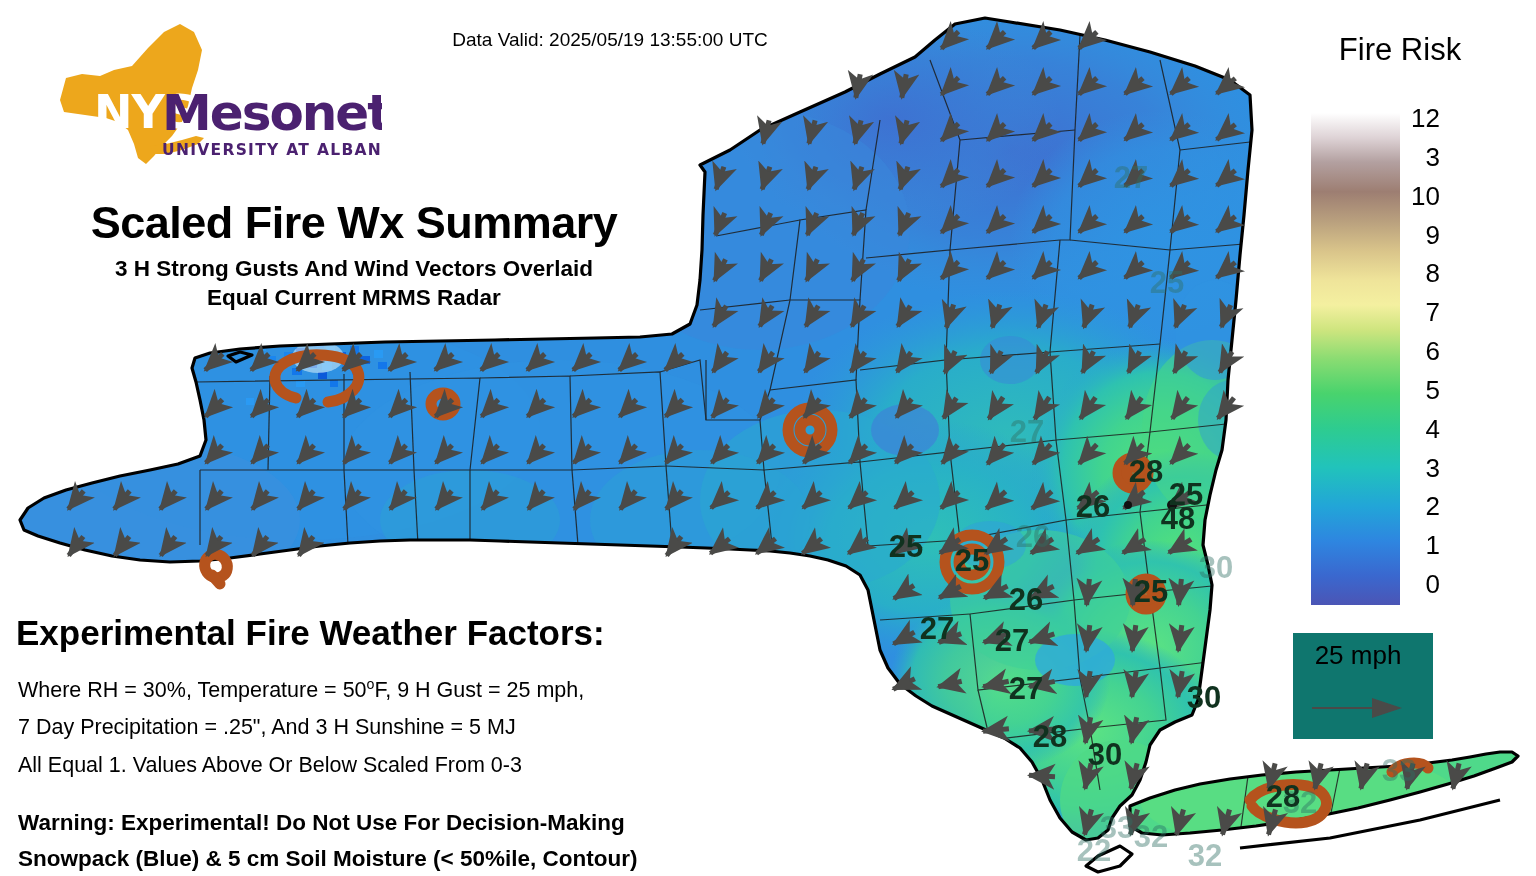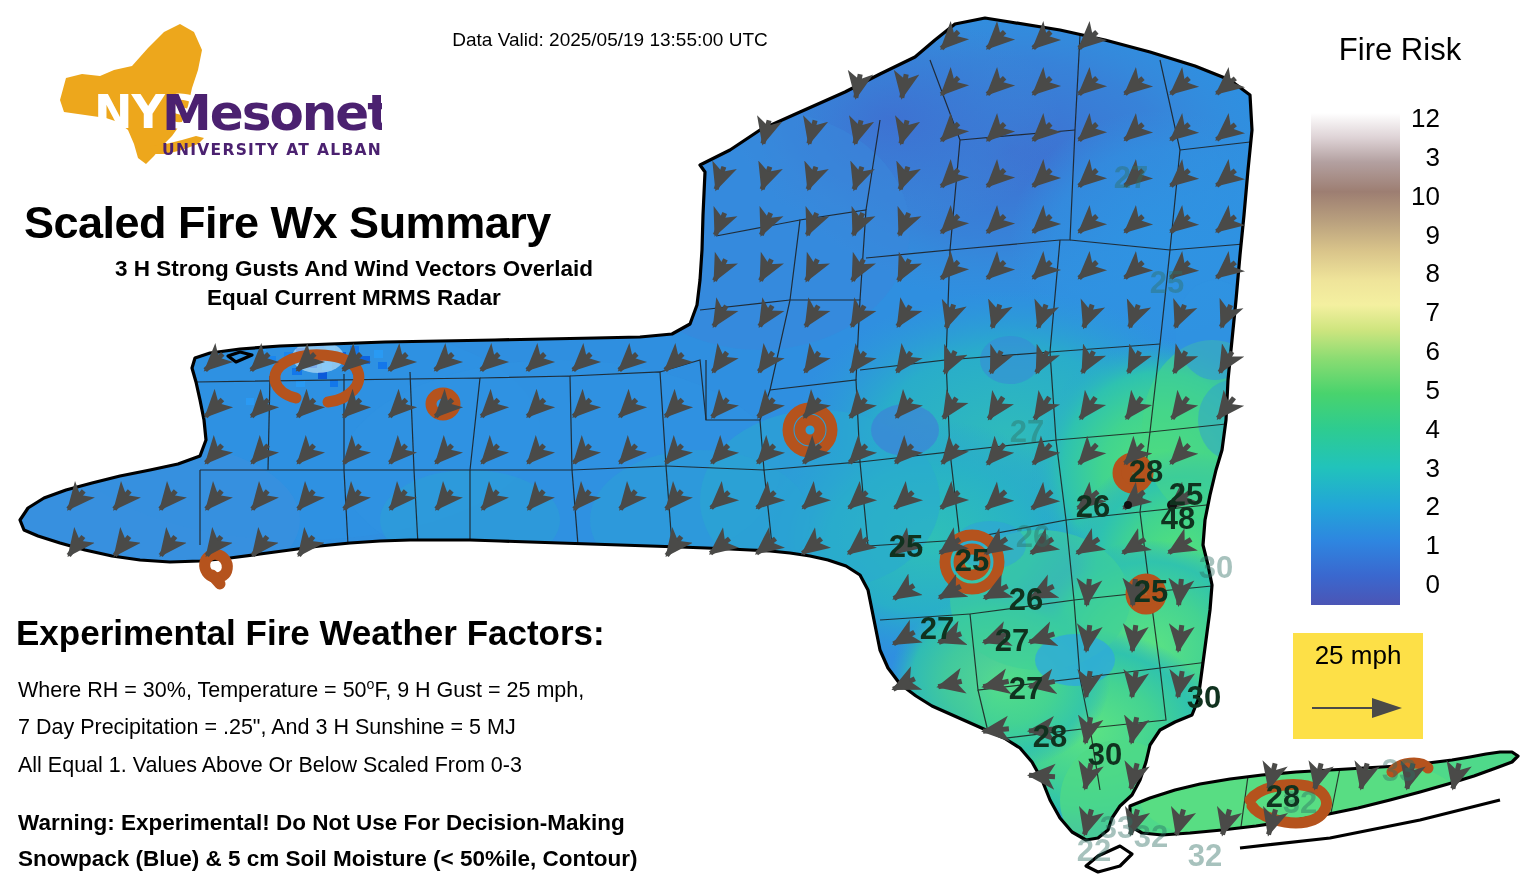--- a/index.html
+++ b/index.html
@@ -16,21 +16,21 @@
   .logo-meso{fill:#4b2170;font-family:"DejaVu Sans",sans-serif;font-weight:bold;
              font-size:50px;letter-spacing:-2px;}
   .logo-univ{fill:#4b2170;font-family:"DejaVu Sans",sans-serif;font-weight:bold;
              font-size:15.5px;letter-spacing:1.3px;}
 
   
   #stamp{position:absolute;left:350px;top:28px;width:520px;text-align:center;
          font-size:19px;color:#000;line-height:1.25;}
 
   
-  #title-main{position:absolute;left:24px;top:197px;width:660px;
+  #title-main{position:absolute;left:24px;top:197px;width:660px;text-align:center;
               font-size:45px;font-weight:bold;color:#000;letter-spacing:-0.5px;}
   #title-sub{position:absolute;left:24px;top:255px;width:660px;text-align:center;
              font-size:22.5px;font-weight:bold;color:#000;line-height:1.27;}
 
   
   #foot-head{position:absolute;left:16px;top:613px;font-size:35px;font-weight:bold;color:#000;}
   #foot-body{position:absolute;left:18px;top:672px;font-size:21.5px;color:#000;line-height:1.73;}
   #foot-warn{position:absolute;left:18px;top:805px;font-size:22.5px;font-weight:bold;
              color:#000;line-height:1.62;}
   .sup{font-size:0.66em;vertical-align:super;}
@@ -43,21 +43,21 @@
              #4b55b5 0%,   #3a68cf 6%,  #2e86e0 13%, #22a5d8 20%,
              #21c3bb 28%,  #2ecc8f 36%, #49d36d 43%, #8adc72 50%,
              #cfe57f 56%,  #f4f0a0 61%, #efe49a 66%, #d9c48a 72%,
              #b9a07e 78%,  #9d7e72 84%, #b3a0a0 90%, #ded3d6 95%, #ffffff 100%);}
   #cb-ticks{position:absolute;left:1412px;top:106px;width:60px;height:492px;}
   #cb-ticks span{position:absolute;right:32px;font-size:26px;color:#000;
                  transform:translateY(-50%);}
 
   
   #wind-key{position:absolute;left:1293px;top:633px;width:130px;height:106px;
-            background:#fde047;}
+            background:#0f766e;padding-left:10px;}
   #wind-key .lbl{position:absolute;left:0;top:7px;width:130px;text-align:center;
                  font-size:26px;color:#000;}
   #wind-key .arw{position:absolute;left:17px;top:58px;}
 
   
   #map{position:absolute;left:0;top:0;width:1536px;height:876px;}
 
   .gustlab{position:absolute;font-weight:bold;font-size:31px;color:#000;
            transform:translate(-50%,-50%);white-space:nowrap;}
   .gustlab.faded{color:#2f6f63;opacity:.42;font-weight:bold;}

